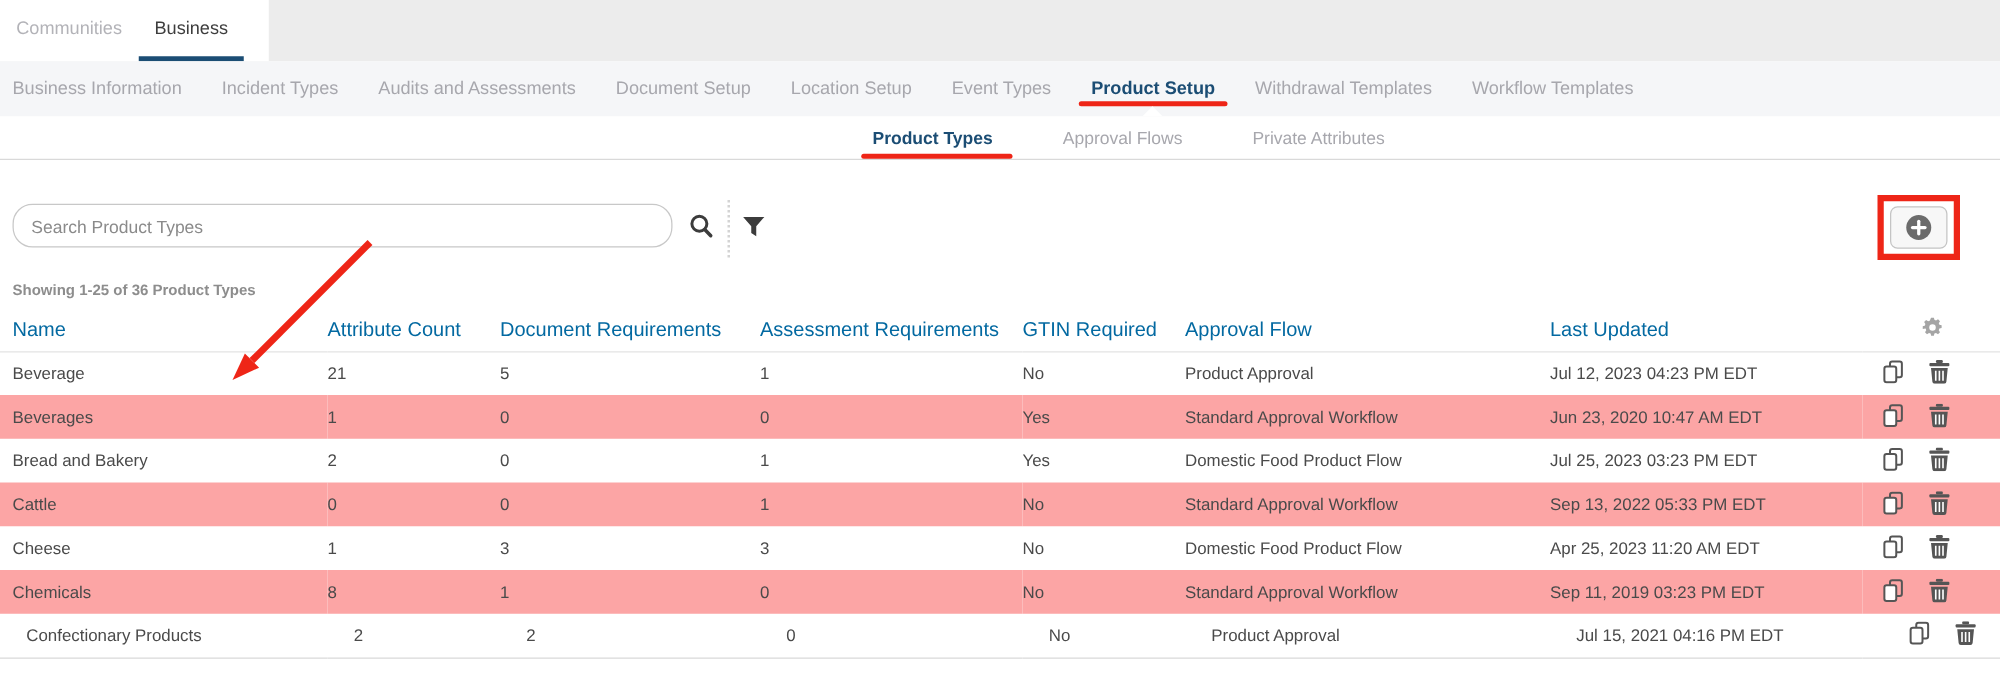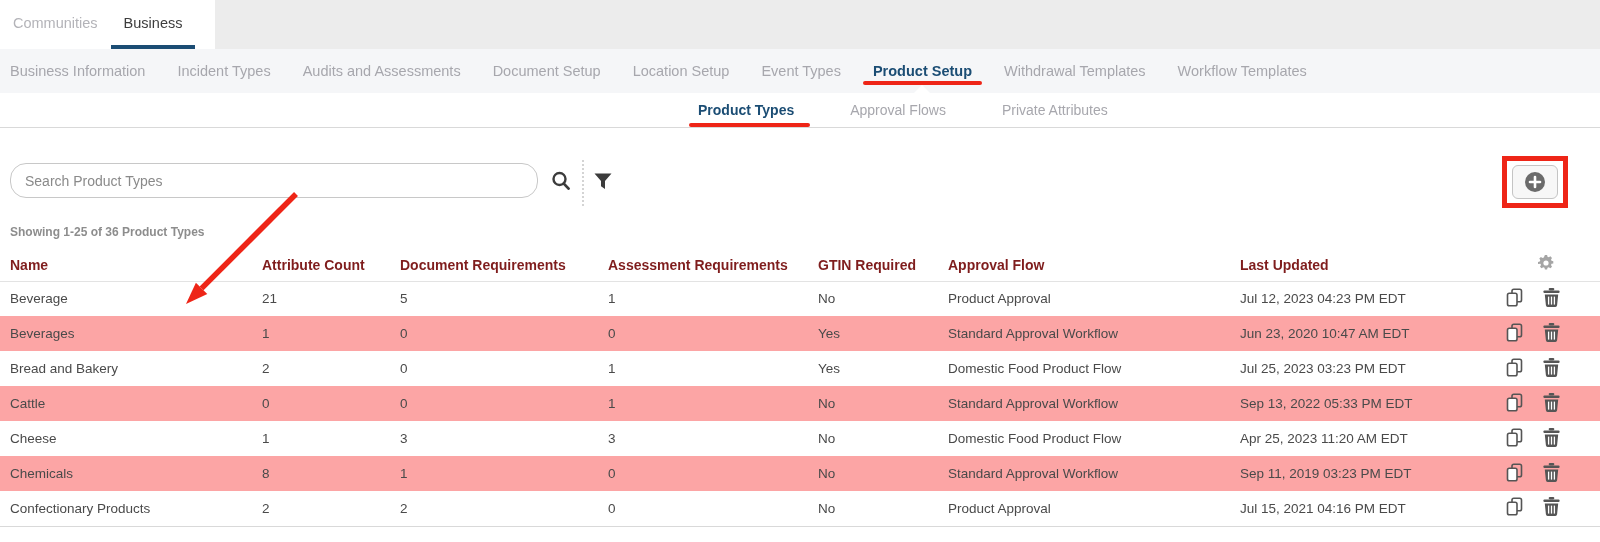--- a/index.html
+++ b/index.html
@@ -52,26 +52,26 @@
   .red-box { position:absolute; right:32px; top:-4px; width:66px; height:52px;
             border:5px solid #ee2517; display:flex; align-items:center; justify-content:center; }
   .add-btn { width:46px; height:34px; background:#f7f7f7; border:1px solid #c4c4c4;
             border-radius:6px; display:flex; align-items:center; justify-content:center; cursor:pointer; }
 
   
   .summary { margin:13px 0 10px 10px; font-size:12px; font-weight:bold; color:#8d8d8d; }
 
   
   table { width:1600px; border-collapse:collapse; table-layout:fixed; }
-  th { text-align:left; font-size:14px; font-weight:bold; color:#7f1d1d;
+  th { text-align:left; font-size:16px; font-weight:normal; color:#0369a1;
        height:32px; border-bottom:1px solid #e3e3e3; padding:0; vertical-align:middle; }
   td { height:35px; font-size:13.5px; color:#4a4a4a; padding:0; vertical-align:middle; }
   th:first-child, td:first-child { padding-left:10px; }
   tr.alt td { background:#fca5a5;margin-left:40px; }
-  tbody tr:last-child td { border-bottom:1px solid #d9d9d9; }
+  tbody tr:last-child td { border-bottom:1px solid #d9d9d9;padding-left:21px; }
   .actions-cell { text-align:right; padding-right:42px; white-space:nowrap; }
   .actions-cell .row-icon { display:inline-block; margin-left:16px; cursor:pointer; vertical-align:middle; }
   .gear-th { text-align:right; padding-right:46px; }
 
   
   .arrow-overlay { position:absolute; left:170px; top:186px; width:140px; height:132px;
                    pointer-events:none; }
 </style>
 </head>
 <body>

